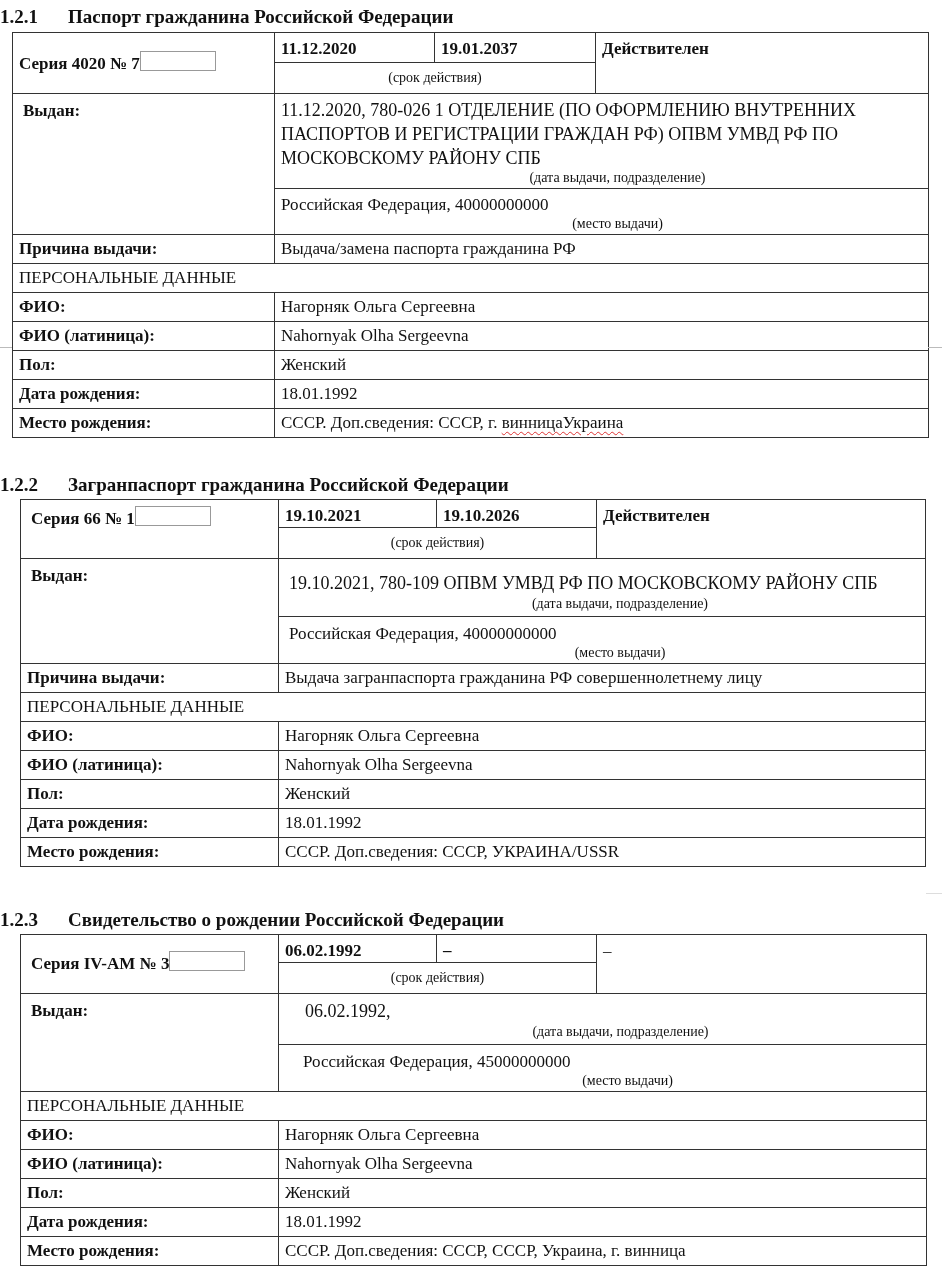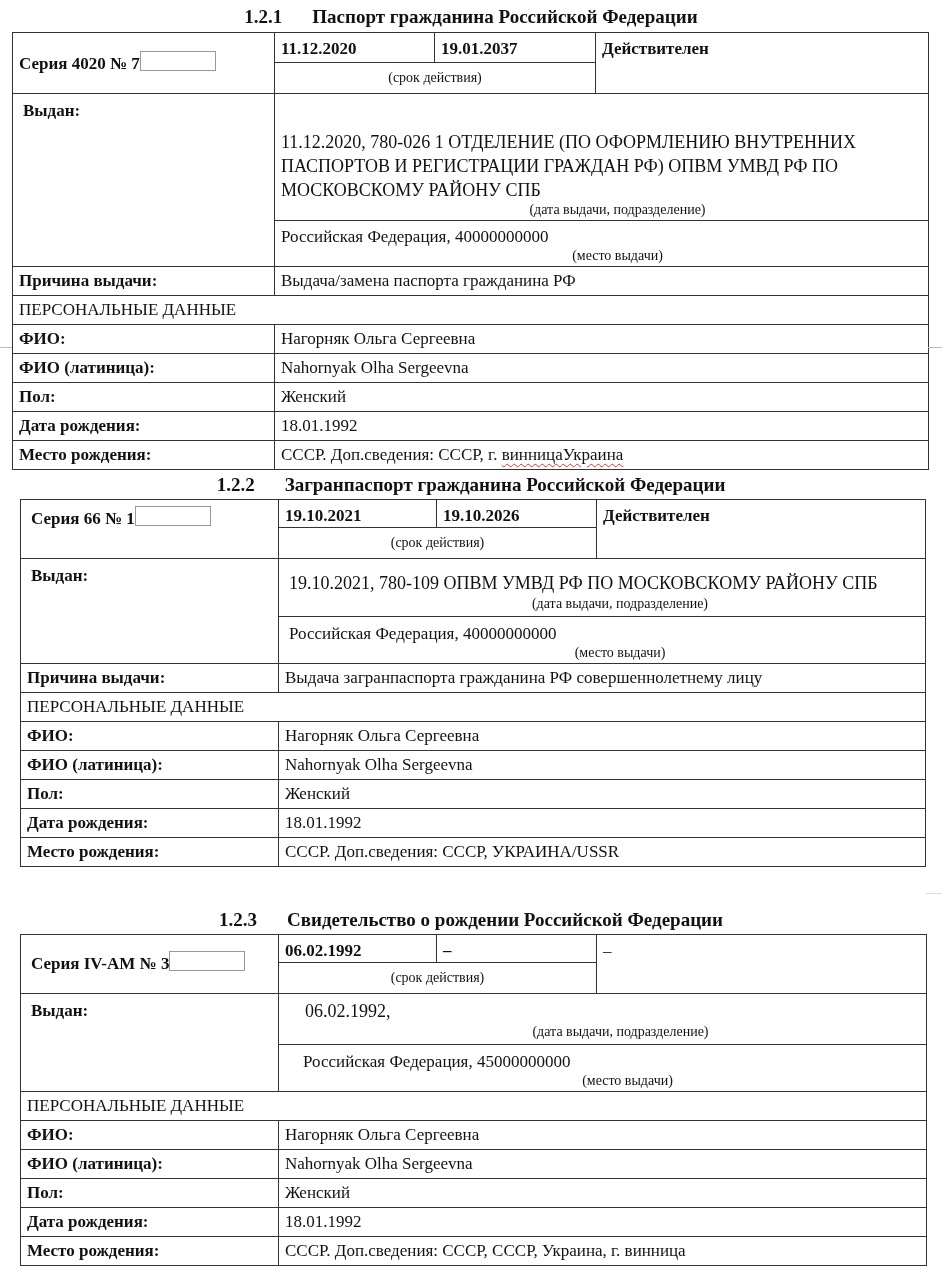--- a/index.html
+++ b/index.html
@@ -2,21 +2,21 @@
 <html><head>
 <meta charset="utf-8">
 <style>
   html, body { margin: 0; padding: 0; background: #ffffff; }
   body {
     width: 942px; height: 1273px; position: relative; overflow: hidden;
     font-family: "Liberation Serif", "DejaVu Serif", serif;
     color: #111;
   }
   .section-title {
-    position: absolute; left: 0; width: 942px; text-align: center;
+    position: absolute; left: 0; width: 942px; text-align: left;
     font-weight: bold; font-size: 19px; line-height: 22px;
   }
   .section-title .num { display: inline-block; margin-right: 30px; }
   table.doc {
     position: absolute; border-collapse: collapse; table-layout: fixed;
     font-size: 17px;
   }
   table.doc td {
     border: 1.5px solid #333; padding: 0 6px; vertical-align: top;
     line-height: 22px;
@@ -55,21 +55,21 @@
     <td class="b c" style="padding-top:5px;height:24px;">11.12.2020</td>
     <td class="b c" style="padding-top:5px;">19.01.2037</td>
     <td rowspan="2" class="b c" style="padding-top:5px;">Действителен</td>
   </tr>
   <tr>
     <td colspan="2" class="small" style="padding:4px 0 4px;">(срок действия)</td>
   </tr>
   <tr>
     <td rowspan="2" class="b" style="padding-top:6px;padding-left:10px;">Выдан:</td>
     <td colspan="3" style="padding-top:4px;font-size:18px;">
-      <div style="line-height:24px;padding-right:10px;margin-top:32px;">11.12.2020, 780-026 1 ОТДЕЛЕНИЕ (ПО ОФОРМЛЕНИЮ ВНУТРЕННИХ ПАСПОРТОВ И РЕГИСТРАЦИИ ГРАЖДАН РФ) ОПВМ УМВД РФ ПО МОСКОВСКОМУ РАЙОНУ СПБ</div>
+      <div style="line-height:24px;padding-right:10px;">11.12.2020, 780-026 1 ОТДЕЛЕНИЕ (ПО ОФОРМЛЕНИЮ ВНУТРЕННИХ ПАСПОРТОВ И РЕГИСТРАЦИИ ГРАЖДАН РФ) ОПВМ УМВД РФ ПО МОСКОВСКОМУ РАЙОНУ СПБ</div>
       <div class="small" style="padding-bottom:2px;">(дата выдачи, подразделение)</div>
     </td>
   </tr>
   <tr>
     <td colspan="3" style="padding-top:5px;">
       <div>Российская Федерация, 40000000000</div>
       <div class="small" style="padding-bottom:2px;">(место выдачи)</div>
     </td>
   </tr>
   <tr class="row">

